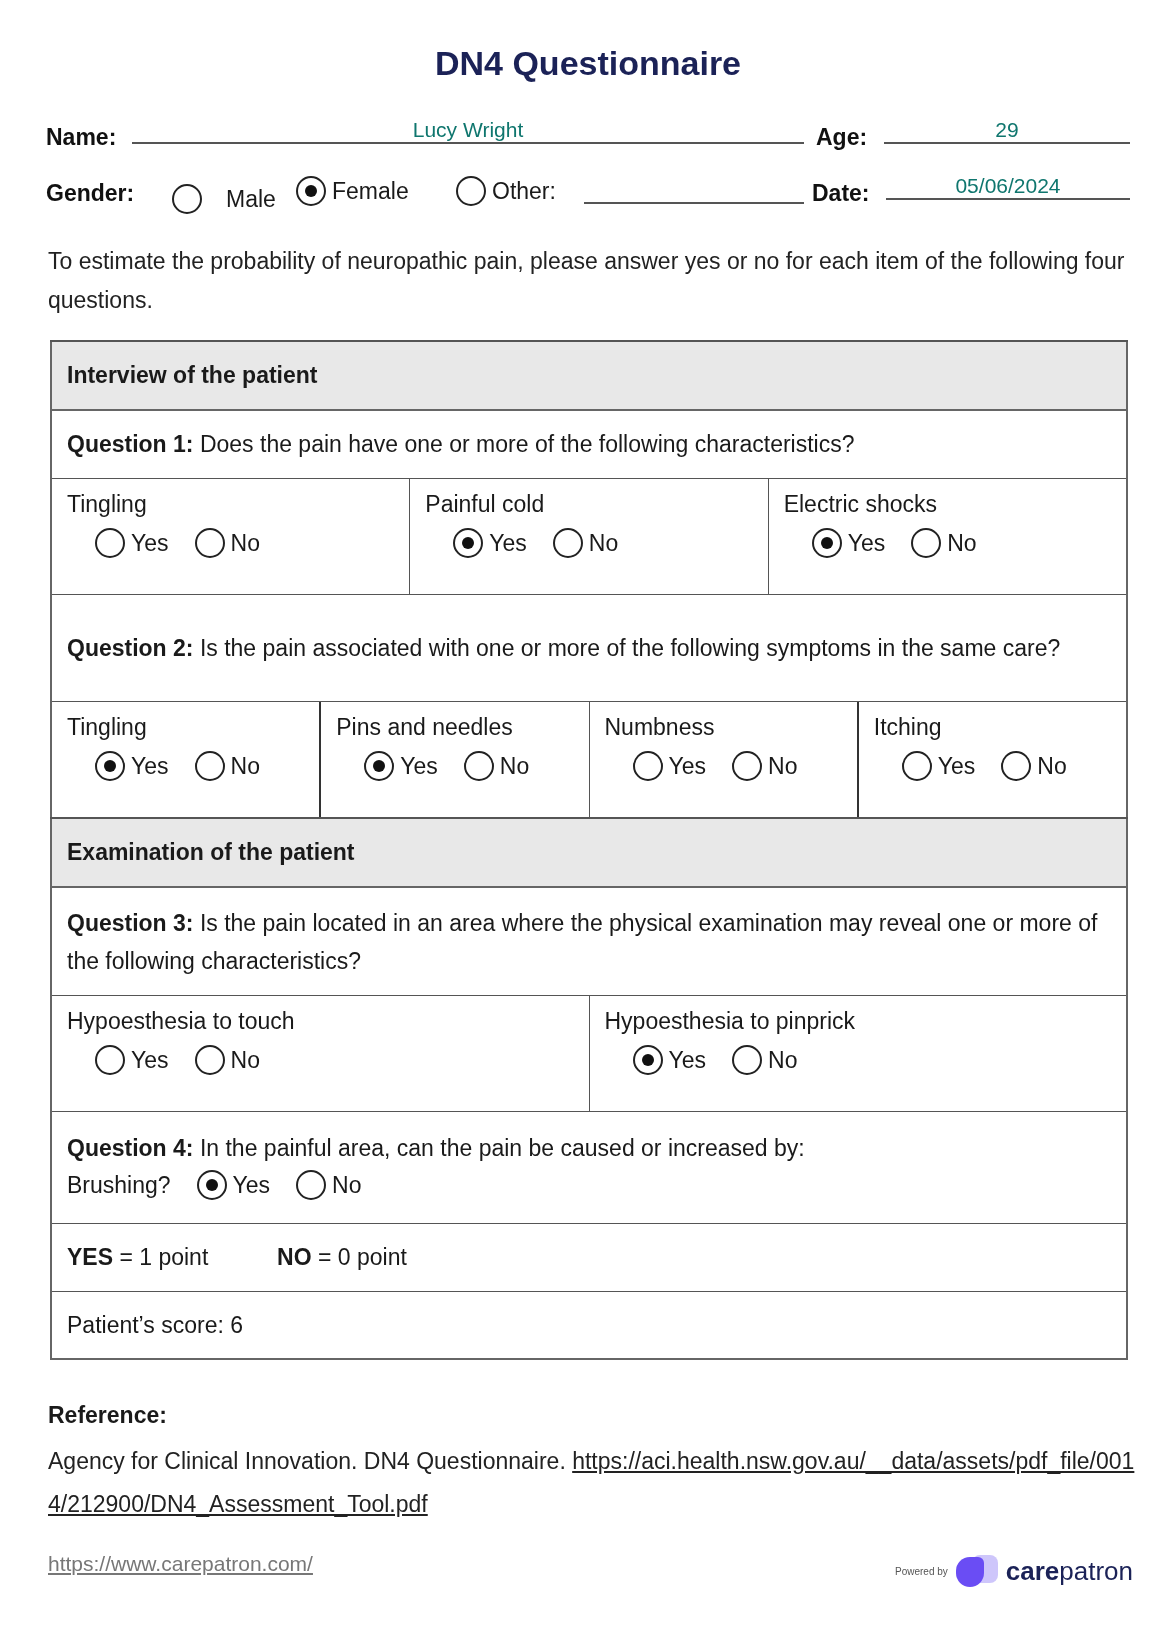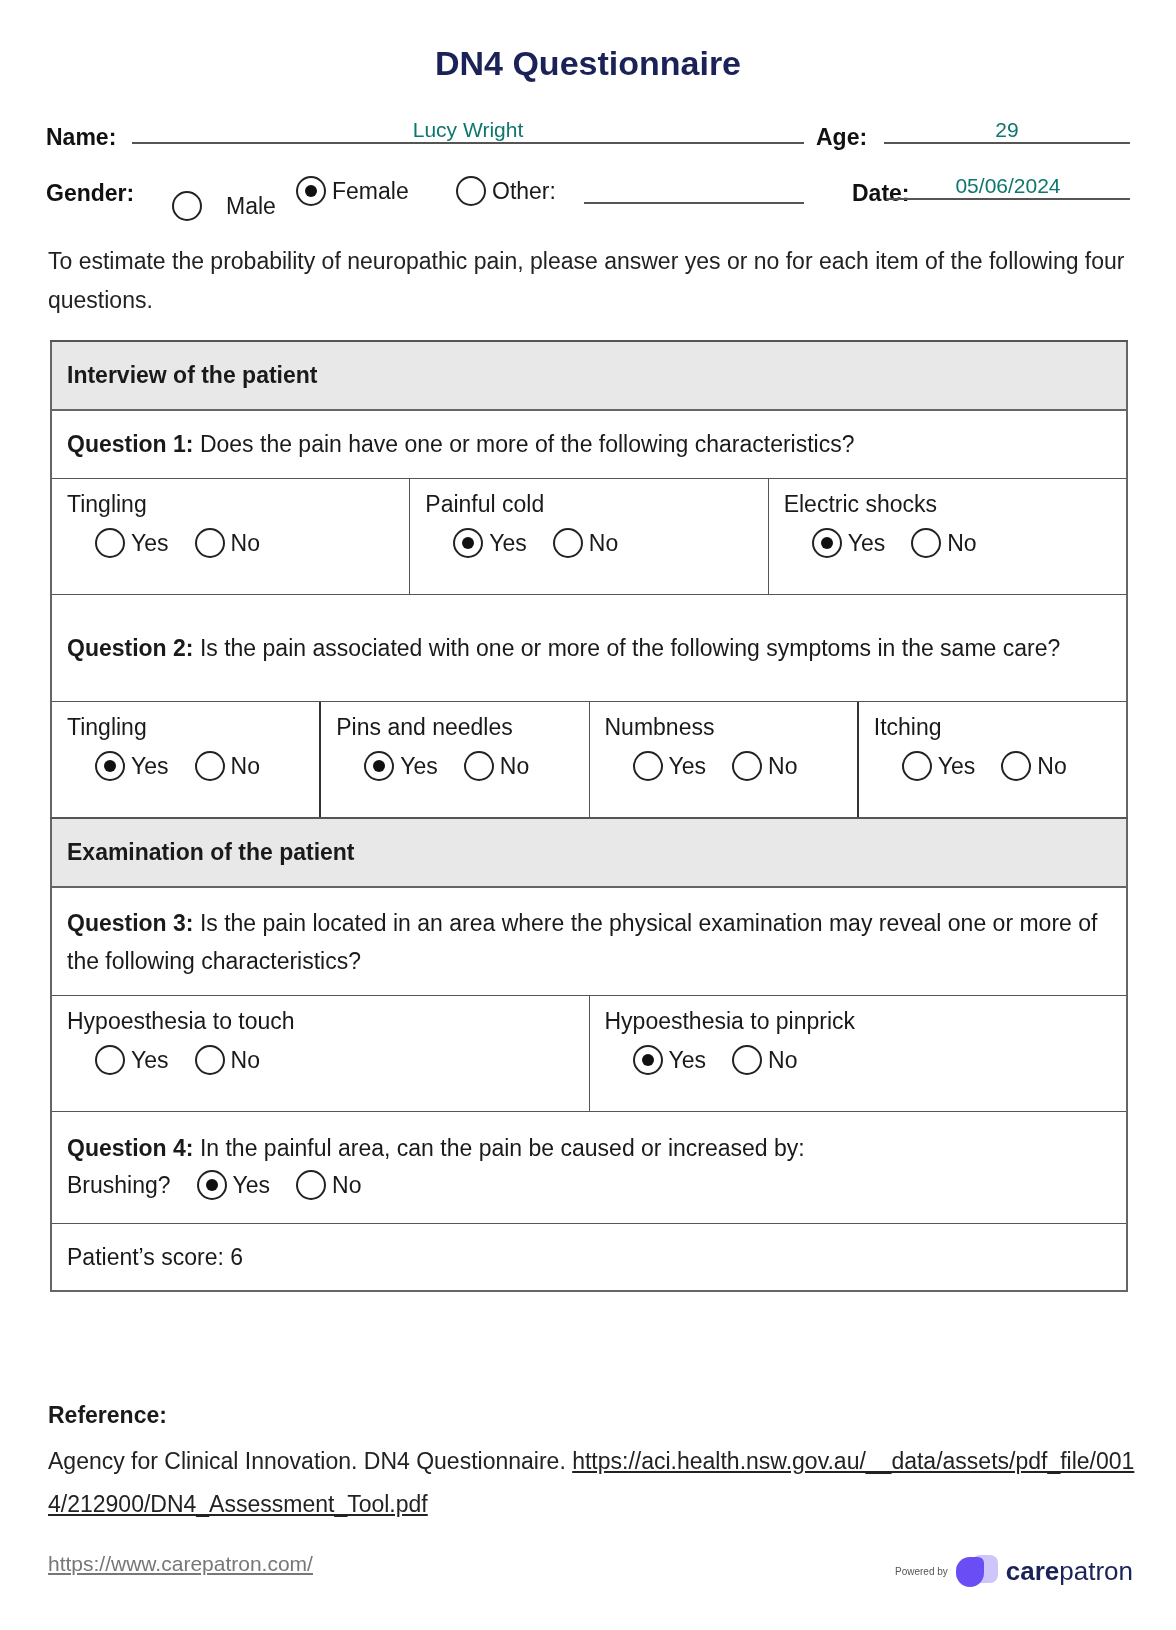--- a/index.html
+++ b/index.html
@@ -45,34 +45,34 @@
 
 <div class="field-row" style="top:118px;">
   <span class="abs label" style="left:0; top:6px;">Name:</span>
   <div class="uline" style="left:86px; top:0; width:672px;">Lucy Wright</div>
   <span class="abs label" style="left:770px; top:6px;">Age:</span>
   <div class="uline" style="left:838px; top:0; width:246px;">29</div>
 </div>
 
 <div class="field-row" style="top:174px;">
   <span class="abs label" style="left:0; top:6px;">Gender:</span>
-  <span class="abs opt" style="left:126px; top:17px;gap:24px;">
+  <span class="abs opt" style="left:126px; top:10px;gap:24px;">
     <span class="radio" id="g0"></span>
     <span>Male</span>
   </span>
   <span class="abs opt" style="left:250px; top:2px;">
     <span class="radio checked" id="g1"></span>
     <span>Female</span>
   </span>
   <span class="abs opt" style="left:410px; top:2px;">
     <span class="radio" id="g2"></span>
     <span>Other:</span>
   </span>
   <div class="uline" style="left:538px; top:4px; width:220px;"></div>
-  <span class="abs label" style="left:766px; top:6px;margin-left:40px;">Date:</span>
+  <span class="abs label" style="left:766px; top:6px;">Date:</span>
   <div class="uline" style="left:840px; top:0; width:244px;">05/06/2024</div>
 </div>
 
 <div class="intro">To estimate the probability of neuropathic pain, please answer yes or no for each item of the following four questions.</div>
 
 <table class="dn4">
   <colgroup>
     <col style="width:25%">
       <col style="width:7%">
       <col style="width:17%">
@@ -250,20 +250,27 @@
           <span>Yes</span>
         </span>
         <span class="opt">
           <span class="radio"></span>
           <span>No</span>
         </span>
       </div>
     </td>
   </tr>
   <tr>
+    <td colspan="7" style="height:67px;">
+      <b>YES</b><span> = 1 point</span>
+      <span style="display:inline-block; width:56px;"></span>
+      <b>NO</b><span> = 0 point</span>
+    </td>
+  </tr>
+  <tr>
     <td colspan="7" style="height:66px;">
       <span>Patient’s score:</span>
       <span>6</span>
     </td>
   </tr>
 </tbody>
   </table>
 
 <div class="ref-title">Reference:</div>
 <div class="ref-body">

